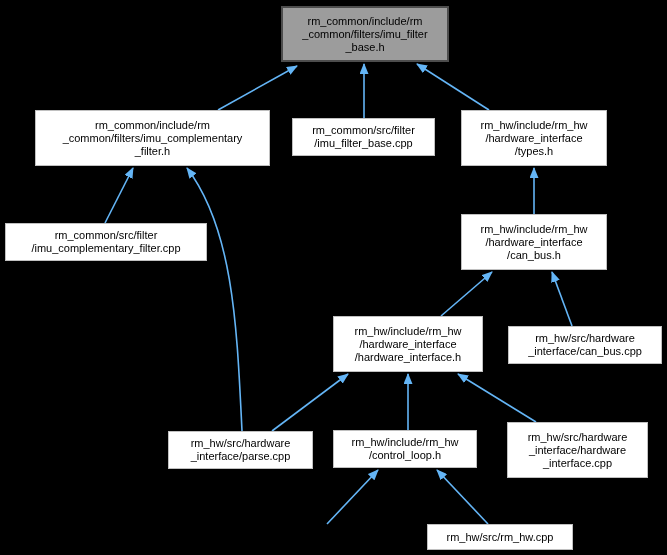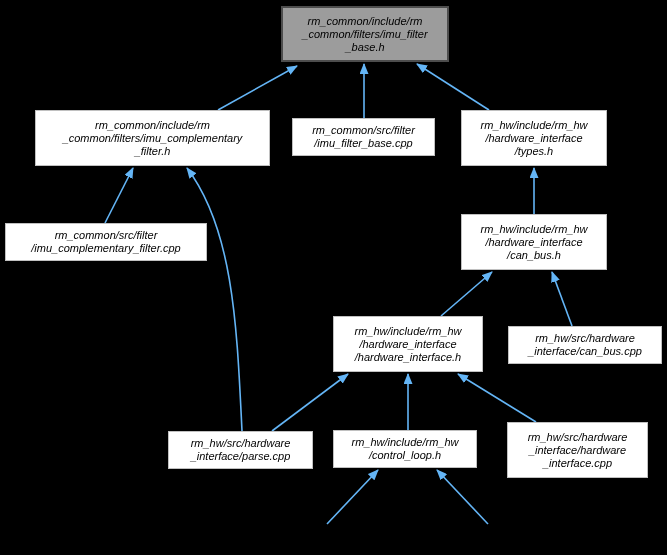--- a/index.html
+++ b/index.html
@@ -11,21 +11,20 @@
     --edge-color:#64b5f6;
     --text-color:#000000;
   }
   html,body{margin:0;padding:0;}
   body{background:var(--background);font-family:"Liberation Sans", sans-serif;}
   .canvas{
     position:relative;
     width:667px;height:555px;
     background:var(--background);
     overflow:hidden;
-    font-style:italic;
   }
   .edges{position:absolute;left:0;top:0;width:667px;height:555px;}
   .edge{stroke:var(--edge-color);stroke-width:1.6;fill:none;}
   .arrowhead-shape{fill:var(--edge-color);}
   .node{
     position:absolute;
     box-sizing:border-box;
     background:var(--node-fill);
     border:1px solid var(--node-border);
     color:var(--text-color);
@@ -102,14 +101,15 @@
 _interface/parse.cpp</div>
 
   <div class="node" style="left:333px;top:430px;width:144px;height:38px;">rm_hw/include/rm_hw
 /control_loop.h</div>
 
   <div class="node" style="left:507px;top:422px;width:141px;height:56px;">rm_hw/src/hardware
 _interface/hardware
 _interface.cpp</div>
 
 
+  <div class="node" style="left:427px;top:524px;width:146px;height:26px;">rm_hw/src/rm_hw.cpp</div>
 
 </div>
 
 </body></html>

